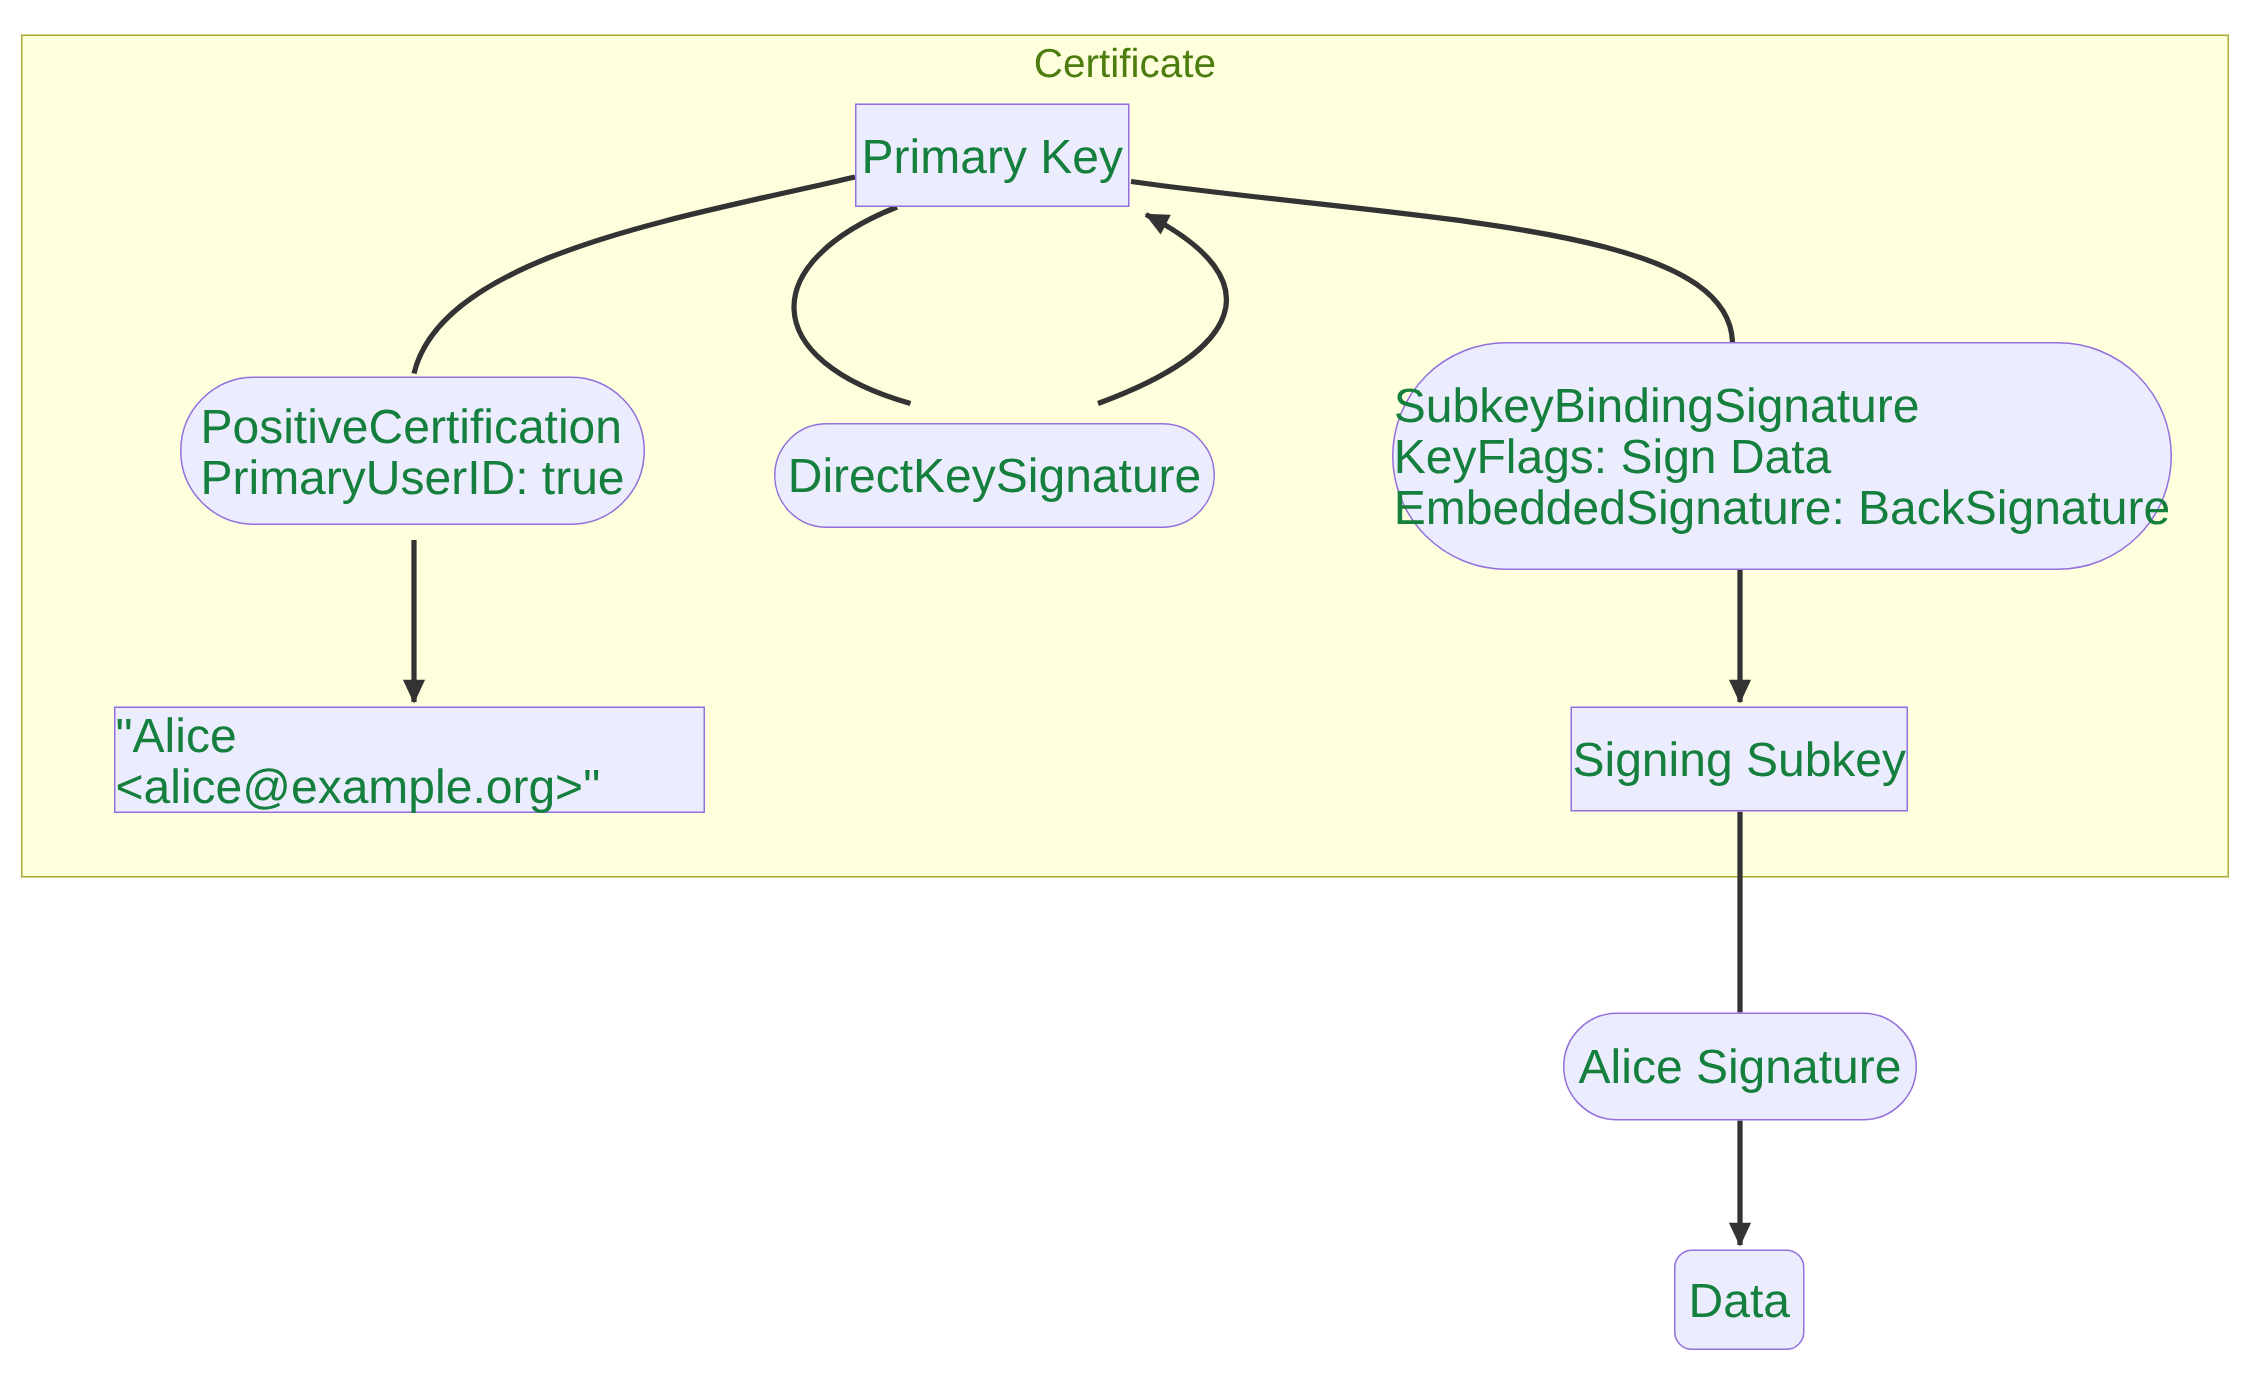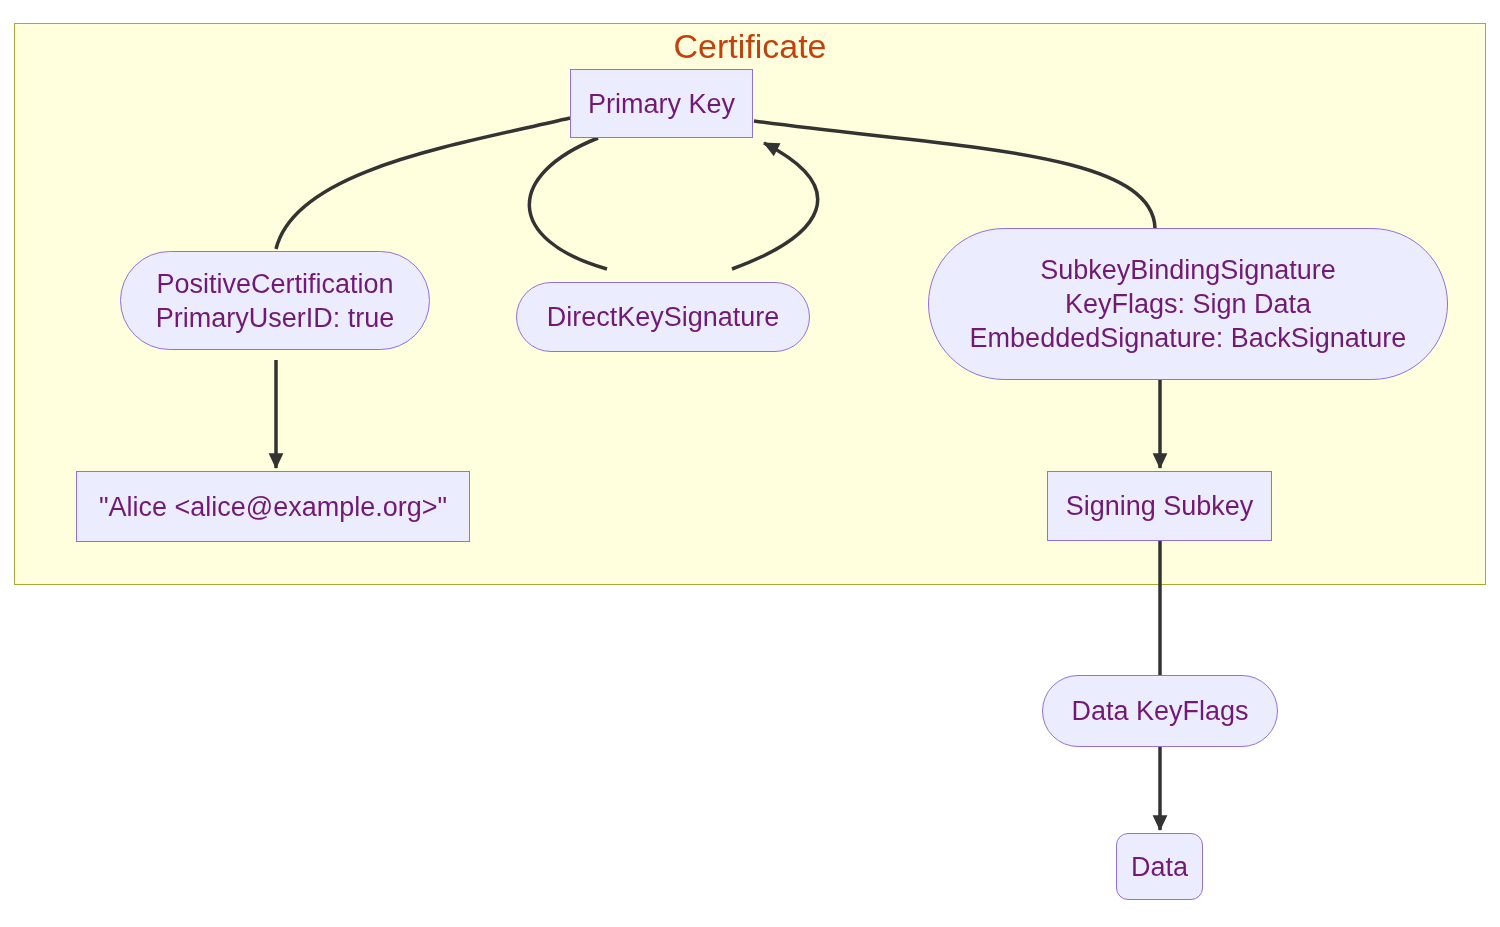--- a/index.html
+++ b/index.html
@@ -7,28 +7,28 @@
     position:relative;width:1500px;height:927px;background:#ffffff;
     font-family:"Liberation Sans","DejaVu Sans",sans-serif;color:#333333;
     overflow:hidden;
   }
   .cluster{
     position:absolute;left:14px;top:23px;width:1472px;height:562px;
     background:#ffffde;border:1.5px solid #aaaa33;box-sizing:border-box;
   }
   .cluster-title{
     position:absolute;left:14px;top:27px;width:1472px;text-align:center;
-    font-size:34px;color:#c2410c;
+    font-size:27px;color:#4d7c0f;
   }
   svg.edges{position:absolute;left:0;top:0;width:1500px;height:927px;}
   .node{
     position:absolute;box-sizing:border-box;
     background:#ececff;border:1.5px solid #9370db;
     display:flex;align-items:center;justify-content:center;
-    text-align:center;font-size:27px;line-height:34px;color:#701a75;
+    text-align:left;font-size:32px;line-height:34px;color:#15803d;
     white-space:pre-line;
   }
   .node.stadium-55{border-radius:55px;}
   .node.stadium-35{border-radius:35px;}
   .node.stadium-76{border-radius:76px;}
   .node.stadium-36{border-radius:36px;}
   .node.rounded-12{border-radius:12px;}
 </style>
 </head>
 <body>
@@ -64,17 +64,17 @@
   <div class="node stadium-35" style="left:516px;top:270px;width:294px;height:70px;margin-top:12px;">DirectKeySignature</div>
 
   <div class="node stadium-76" style="left:928px;top:228px;width:520px;height:152px;">SubkeyBindingSignature
 KeyFlags: Sign Data
 EmbeddedSignature: BackSignature</div>
 
   <div class="node" style="left:76px;top:471px;width:394px;height:71px;">"Alice &lt;alice@example.org&gt;"</div>
 
   <div class="node" style="left:1047px;top:471px;width:225px;height:70px;">Signing Subkey</div>
 
-  <div class="node stadium-36" style="left:1042px;top:675px;width:236px;height:72px;">Data KeyFlags</div>
+  <div class="node stadium-36" style="left:1042px;top:675px;width:236px;height:72px;">Alice Signature</div>
 
   <div class="node rounded-12" style="left:1116px;top:833px;width:87px;height:67px;">Data</div>
 
 </div>
 
 </body></html>

